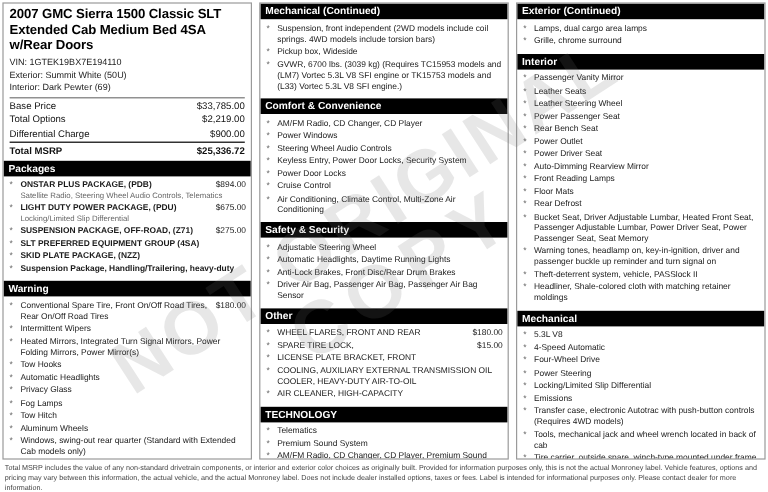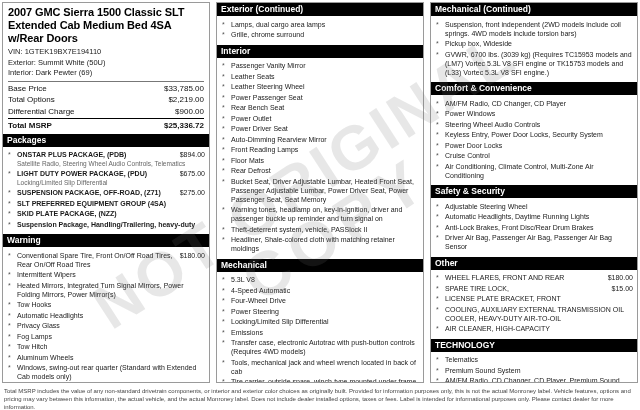--- a/index.html
+++ b/index.html
@@ -218,431 +218,431 @@
                   <span class="item-text">Moldings, bodyside (Moldings are bright)</span>
                 </div>
               </div>
             </div>
           </div>
         </div>
     </div>
 
     <div class="colbox">
       <div class="sections">
-          <div class="section-bar">Exterior (Continued)</div>
-          <div class="feature-list">
-            <div class="item">
-              <span class="bullet">*</span>
-              <div class="item-body">
-                <div class="item-main">
-                  <span class="item-text">Lamps, dual cargo area lamps</span>
-                </div>
-              </div>
-            </div>
-            <div class="item">
-              <span class="bullet">*</span>
-              <div class="item-body">
-                <div class="item-main">
-                  <span class="item-text">Grille, chrome surround</span>
-                </div>
-              </div>
-            </div>
-          </div>
-          <div class="section-bar">Interior</div>
-          <div class="feature-list">
-            <div class="item">
-              <span class="bullet">*</span>
-              <div class="item-body">
-                <div class="item-main">
-                  <span class="item-text">Passenger Vanity Mirror</span>
-                </div>
-              </div>
-            </div>
-            <div class="item">
-              <span class="bullet">*</span>
-              <div class="item-body">
-                <div class="item-main">
-                  <span class="item-text">Leather Seats</span>
-                </div>
-              </div>
-            </div>
-            <div class="item">
-              <span class="bullet">*</span>
-              <div class="item-body">
-                <div class="item-main">
-                  <span class="item-text">Leather Steering Wheel</span>
-                </div>
-              </div>
-            </div>
-            <div class="item">
-              <span class="bullet">*</span>
-              <div class="item-body">
-                <div class="item-main">
-                  <span class="item-text">Power Passenger Seat</span>
-                </div>
-              </div>
-            </div>
-            <div class="item">
-              <span class="bullet">*</span>
-              <div class="item-body">
-                <div class="item-main">
-                  <span class="item-text">Rear Bench Seat</span>
-                </div>
-              </div>
-            </div>
-            <div class="item">
-              <span class="bullet">*</span>
-              <div class="item-body">
-                <div class="item-main">
-                  <span class="item-text">Power Outlet</span>
-                </div>
-              </div>
-            </div>
-            <div class="item">
-              <span class="bullet">*</span>
-              <div class="item-body">
-                <div class="item-main">
-                  <span class="item-text">Power Driver Seat</span>
-                </div>
-              </div>
-            </div>
-            <div class="item">
-              <span class="bullet">*</span>
-              <div class="item-body">
-                <div class="item-main">
-                  <span class="item-text">Auto-Dimming Rearview Mirror</span>
-                </div>
-              </div>
-            </div>
-            <div class="item">
-              <span class="bullet">*</span>
-              <div class="item-body">
-                <div class="item-main">
-                  <span class="item-text">Front Reading Lamps</span>
-                </div>
-              </div>
-            </div>
-            <div class="item">
-              <span class="bullet">*</span>
-              <div class="item-body">
-                <div class="item-main">
-                  <span class="item-text">Floor Mats</span>
-                </div>
-              </div>
-            </div>
-            <div class="item">
-              <span class="bullet">*</span>
-              <div class="item-body">
-                <div class="item-main">
-                  <span class="item-text">Rear Defrost</span>
-                </div>
-              </div>
-            </div>
-            <div class="item">
-              <span class="bullet">*</span>
-              <div class="item-body">
-                <div class="item-main">
-                  <span class="item-text">Bucket Seat, Driver Adjustable Lumbar, Heated Front Seat, Passenger Adjustable Lumbar, Power Driver Seat, Power Passenger Seat, Seat Memory</span>
-                </div>
-              </div>
-            </div>
-            <div class="item">
-              <span class="bullet">*</span>
-              <div class="item-body">
-                <div class="item-main">
-                  <span class="item-text">Warning tones, headlamp on, key-in-ignition, driver and passenger buckle up reminder and turn signal on</span>
-                </div>
-              </div>
-            </div>
-            <div class="item">
-              <span class="bullet">*</span>
-              <div class="item-body">
-                <div class="item-main">
-                  <span class="item-text">Theft-deterrent system, vehicle, PASSlock II</span>
-                </div>
-              </div>
-            </div>
-            <div class="item">
-              <span class="bullet">*</span>
-              <div class="item-body">
-                <div class="item-main">
-                  <span class="item-text">Headliner, Shale-colored cloth with matching retainer moldings</span>
-                </div>
-              </div>
-            </div>
-          </div>
-          <div class="section-bar">Mechanical</div>
-          <div class="feature-list">
-            <div class="item">
-              <span class="bullet">*</span>
-              <div class="item-body">
-                <div class="item-main">
-                  <span class="item-text">5.3L V8</span>
-                </div>
-              </div>
-            </div>
-            <div class="item">
-              <span class="bullet">*</span>
-              <div class="item-body">
-                <div class="item-main">
-                  <span class="item-text">4-Speed Automatic</span>
-                </div>
-              </div>
-            </div>
-            <div class="item">
-              <span class="bullet">*</span>
-              <div class="item-body">
-                <div class="item-main">
-                  <span class="item-text">Four-Wheel Drive</span>
-                </div>
-              </div>
-            </div>
-            <div class="item">
-              <span class="bullet">*</span>
-              <div class="item-body">
-                <div class="item-main">
-                  <span class="item-text">Power Steering</span>
-                </div>
-              </div>
-            </div>
-            <div class="item">
-              <span class="bullet">*</span>
-              <div class="item-body">
-                <div class="item-main">
-                  <span class="item-text">Locking/Limited Slip Differential</span>
-                </div>
-              </div>
-            </div>
-            <div class="item">
-              <span class="bullet">*</span>
-              <div class="item-body">
-                <div class="item-main">
-                  <span class="item-text">Emissions</span>
-                </div>
-              </div>
-            </div>
-            <div class="item">
-              <span class="bullet">*</span>
-              <div class="item-body">
-                <div class="item-main">
-                  <span class="item-text">Transfer case, electronic Autotrac with push-button controls (Requires 4WD models)</span>
-                </div>
-              </div>
-            </div>
-            <div class="item">
-              <span class="bullet">*</span>
-              <div class="item-body">
-                <div class="item-main">
-                  <span class="item-text">Tools, mechanical jack and wheel wrench located in back of cab</span>
-                </div>
-              </div>
-            </div>
-            <div class="item">
-              <span class="bullet">*</span>
-              <div class="item-body">
-                <div class="item-main">
-                  <span class="item-text">Tire carrier, outside spare, winch-type mounted under frame at rear</span>
+          <div class="section-bar">Mechanical (Continued)</div>
+          <div class="feature-list">
+            <div class="item">
+              <span class="bullet">*</span>
+              <div class="item-body">
+                <div class="item-main">
+                  <span class="item-text">Suspension, front independent (2WD models include coil springs. 4WD models include torsion bars)</span>
+                </div>
+              </div>
+            </div>
+            <div class="item">
+              <span class="bullet">*</span>
+              <div class="item-body">
+                <div class="item-main">
+                  <span class="item-text">Pickup box, Wideside</span>
+                </div>
+              </div>
+            </div>
+            <div class="item">
+              <span class="bullet">*</span>
+              <div class="item-body">
+                <div class="item-main">
+                  <span class="item-text">GVWR, 6700 lbs. (3039 kg) (Requires TC15953 models and (LM7) Vortec 5.3L V8 SFI engine or TK15753 models and (L33) Vortec 5.3L V8 SFI engine.)</span>
+                </div>
+              </div>
+            </div>
+          </div>
+          <div class="section-bar">Comfort &amp; Convenience</div>
+          <div class="feature-list">
+            <div class="item">
+              <span class="bullet">*</span>
+              <div class="item-body">
+                <div class="item-main">
+                  <span class="item-text">AM/FM Radio, CD Changer, CD Player</span>
+                </div>
+              </div>
+            </div>
+            <div class="item">
+              <span class="bullet">*</span>
+              <div class="item-body">
+                <div class="item-main">
+                  <span class="item-text">Power Windows</span>
+                </div>
+              </div>
+            </div>
+            <div class="item">
+              <span class="bullet">*</span>
+              <div class="item-body">
+                <div class="item-main">
+                  <span class="item-text">Steering Wheel Audio Controls</span>
+                </div>
+              </div>
+            </div>
+            <div class="item">
+              <span class="bullet">*</span>
+              <div class="item-body">
+                <div class="item-main">
+                  <span class="item-text">Keyless Entry, Power Door Locks, Security System</span>
+                </div>
+              </div>
+            </div>
+            <div class="item">
+              <span class="bullet">*</span>
+              <div class="item-body">
+                <div class="item-main">
+                  <span class="item-text">Power Door Locks</span>
+                </div>
+              </div>
+            </div>
+            <div class="item">
+              <span class="bullet">*</span>
+              <div class="item-body">
+                <div class="item-main">
+                  <span class="item-text">Cruise Control</span>
+                </div>
+              </div>
+            </div>
+            <div class="item">
+              <span class="bullet">*</span>
+              <div class="item-body">
+                <div class="item-main">
+                  <span class="item-text">Air Conditioning, Climate Control, Multi-Zone Air Conditioning</span>
+                </div>
+              </div>
+            </div>
+          </div>
+          <div class="section-bar">Safety &amp; Security</div>
+          <div class="feature-list">
+            <div class="item">
+              <span class="bullet">*</span>
+              <div class="item-body">
+                <div class="item-main">
+                  <span class="item-text">Adjustable Steering Wheel</span>
+                </div>
+              </div>
+            </div>
+            <div class="item">
+              <span class="bullet">*</span>
+              <div class="item-body">
+                <div class="item-main">
+                  <span class="item-text">Automatic Headlights, Daytime Running Lights</span>
+                </div>
+              </div>
+            </div>
+            <div class="item">
+              <span class="bullet">*</span>
+              <div class="item-body">
+                <div class="item-main">
+                  <span class="item-text">Anti-Lock Brakes, Front Disc/Rear Drum Brakes</span>
+                </div>
+              </div>
+            </div>
+            <div class="item">
+              <span class="bullet">*</span>
+              <div class="item-body">
+                <div class="item-main">
+                  <span class="item-text">Driver Air Bag, Passenger Air Bag, Passenger Air Bag Sensor</span>
+                </div>
+              </div>
+            </div>
+          </div>
+          <div class="section-bar">Other</div>
+          <div class="feature-list">
+            <div class="item">
+              <span class="bullet">*</span>
+              <div class="item-body">
+                <div class="item-main">
+                  <span class="item-text">WHEEL FLARES, FRONT AND REAR</span>
+                  <span class="item-price">$180.00</span>
+                </div>
+              </div>
+            </div>
+            <div class="item">
+              <span class="bullet">*</span>
+              <div class="item-body">
+                <div class="item-main">
+                  <span class="item-text">SPARE TIRE LOCK,</span>
+                  <span class="item-price">$15.00</span>
+                </div>
+              </div>
+            </div>
+            <div class="item">
+              <span class="bullet">*</span>
+              <div class="item-body">
+                <div class="item-main">
+                  <span class="item-text">LICENSE PLATE BRACKET, FRONT</span>
+                </div>
+              </div>
+            </div>
+            <div class="item">
+              <span class="bullet">*</span>
+              <div class="item-body">
+                <div class="item-main">
+                  <span class="item-text">COOLING, AUXILIARY EXTERNAL TRANSMISSION OIL COOLER, HEAVY-DUTY AIR-TO-OIL</span>
+                </div>
+              </div>
+            </div>
+            <div class="item">
+              <span class="bullet">*</span>
+              <div class="item-body">
+                <div class="item-main">
+                  <span class="item-text">AIR CLEANER, HIGH-CAPACITY</span>
+                </div>
+              </div>
+            </div>
+          </div>
+          <div class="section-bar">TECHNOLOGY</div>
+          <div class="feature-list">
+            <div class="item">
+              <span class="bullet">*</span>
+              <div class="item-body">
+                <div class="item-main">
+                  <span class="item-text">Telematics</span>
+                </div>
+              </div>
+            </div>
+            <div class="item">
+              <span class="bullet">*</span>
+              <div class="item-body">
+                <div class="item-main">
+                  <span class="item-text">Premium Sound System</span>
+                </div>
+              </div>
+            </div>
+            <div class="item">
+              <span class="bullet">*</span>
+              <div class="item-body">
+                <div class="item-main">
+                  <span class="item-text">AM/FM Radio, CD Changer, CD Player, Premium Sound System</span>
                 </div>
               </div>
             </div>
           </div>
         </div>
     </div>
 
     <div class="colbox">
       <div class="sections">
-          <div class="section-bar">Mechanical (Continued)</div>
-          <div class="feature-list">
-            <div class="item">
-              <span class="bullet">*</span>
-              <div class="item-body">
-                <div class="item-main">
-                  <span class="item-text">Suspension, front independent (2WD models include coil springs. 4WD models include torsion bars)</span>
-                </div>
-              </div>
-            </div>
-            <div class="item">
-              <span class="bullet">*</span>
-              <div class="item-body">
-                <div class="item-main">
-                  <span class="item-text">Pickup box, Wideside</span>
-                </div>
-              </div>
-            </div>
-            <div class="item">
-              <span class="bullet">*</span>
-              <div class="item-body">
-                <div class="item-main">
-                  <span class="item-text">GVWR, 6700 lbs. (3039 kg) (Requires TC15953 models and (LM7) Vortec 5.3L V8 SFI engine or TK15753 models and (L33) Vortec 5.3L V8 SFI engine.)</span>
-                </div>
-              </div>
-            </div>
-          </div>
-          <div class="section-bar">Comfort &amp; Convenience</div>
-          <div class="feature-list">
-            <div class="item">
-              <span class="bullet">*</span>
-              <div class="item-body">
-                <div class="item-main">
-                  <span class="item-text">AM/FM Radio, CD Changer, CD Player</span>
-                </div>
-              </div>
-            </div>
-            <div class="item">
-              <span class="bullet">*</span>
-              <div class="item-body">
-                <div class="item-main">
-                  <span class="item-text">Power Windows</span>
-                </div>
-              </div>
-            </div>
-            <div class="item">
-              <span class="bullet">*</span>
-              <div class="item-body">
-                <div class="item-main">
-                  <span class="item-text">Steering Wheel Audio Controls</span>
-                </div>
-              </div>
-            </div>
-            <div class="item">
-              <span class="bullet">*</span>
-              <div class="item-body">
-                <div class="item-main">
-                  <span class="item-text">Keyless Entry, Power Door Locks, Security System</span>
-                </div>
-              </div>
-            </div>
-            <div class="item">
-              <span class="bullet">*</span>
-              <div class="item-body">
-                <div class="item-main">
-                  <span class="item-text">Power Door Locks</span>
-                </div>
-              </div>
-            </div>
-            <div class="item">
-              <span class="bullet">*</span>
-              <div class="item-body">
-                <div class="item-main">
-                  <span class="item-text">Cruise Control</span>
-                </div>
-              </div>
-            </div>
-            <div class="item">
-              <span class="bullet">*</span>
-              <div class="item-body">
-                <div class="item-main">
-                  <span class="item-text">Air Conditioning, Climate Control, Multi-Zone Air Conditioning</span>
-                </div>
-              </div>
-            </div>
-          </div>
-          <div class="section-bar">Safety &amp; Security</div>
-          <div class="feature-list">
-            <div class="item">
-              <span class="bullet">*</span>
-              <div class="item-body">
-                <div class="item-main">
-                  <span class="item-text">Adjustable Steering Wheel</span>
-                </div>
-              </div>
-            </div>
-            <div class="item">
-              <span class="bullet">*</span>
-              <div class="item-body">
-                <div class="item-main">
-                  <span class="item-text">Automatic Headlights, Daytime Running Lights</span>
-                </div>
-              </div>
-            </div>
-            <div class="item">
-              <span class="bullet">*</span>
-              <div class="item-body">
-                <div class="item-main">
-                  <span class="item-text">Anti-Lock Brakes, Front Disc/Rear Drum Brakes</span>
-                </div>
-              </div>
-            </div>
-            <div class="item">
-              <span class="bullet">*</span>
-              <div class="item-body">
-                <div class="item-main">
-                  <span class="item-text">Driver Air Bag, Passenger Air Bag, Passenger Air Bag Sensor</span>
-                </div>
-              </div>
-            </div>
-          </div>
-          <div class="section-bar">Other</div>
-          <div class="feature-list">
-            <div class="item">
-              <span class="bullet">*</span>
-              <div class="item-body">
-                <div class="item-main">
-                  <span class="item-text">WHEEL FLARES, FRONT AND REAR</span>
-                  <span class="item-price">$180.00</span>
-                </div>
-              </div>
-            </div>
-            <div class="item">
-              <span class="bullet">*</span>
-              <div class="item-body">
-                <div class="item-main">
-                  <span class="item-text">SPARE TIRE LOCK,</span>
-                  <span class="item-price">$15.00</span>
-                </div>
-              </div>
-            </div>
-            <div class="item">
-              <span class="bullet">*</span>
-              <div class="item-body">
-                <div class="item-main">
-                  <span class="item-text">LICENSE PLATE BRACKET, FRONT</span>
-                </div>
-              </div>
-            </div>
-            <div class="item">
-              <span class="bullet">*</span>
-              <div class="item-body">
-                <div class="item-main">
-                  <span class="item-text">COOLING, AUXILIARY EXTERNAL TRANSMISSION OIL COOLER, HEAVY-DUTY AIR-TO-OIL</span>
-                </div>
-              </div>
-            </div>
-            <div class="item">
-              <span class="bullet">*</span>
-              <div class="item-body">
-                <div class="item-main">
-                  <span class="item-text">AIR CLEANER, HIGH-CAPACITY</span>
-                </div>
-              </div>
-            </div>
-          </div>
-          <div class="section-bar">TECHNOLOGY</div>
-          <div class="feature-list">
-            <div class="item">
-              <span class="bullet">*</span>
-              <div class="item-body">
-                <div class="item-main">
-                  <span class="item-text">Telematics</span>
-                </div>
-              </div>
-            </div>
-            <div class="item">
-              <span class="bullet">*</span>
-              <div class="item-body">
-                <div class="item-main">
-                  <span class="item-text">Premium Sound System</span>
-                </div>
-              </div>
-            </div>
-            <div class="item">
-              <span class="bullet">*</span>
-              <div class="item-body">
-                <div class="item-main">
-                  <span class="item-text">AM/FM Radio, CD Changer, CD Player, Premium Sound System</span>
+          <div class="section-bar">Exterior (Continued)</div>
+          <div class="feature-list">
+            <div class="item">
+              <span class="bullet">*</span>
+              <div class="item-body">
+                <div class="item-main">
+                  <span class="item-text">Lamps, dual cargo area lamps</span>
+                </div>
+              </div>
+            </div>
+            <div class="item">
+              <span class="bullet">*</span>
+              <div class="item-body">
+                <div class="item-main">
+                  <span class="item-text">Grille, chrome surround</span>
+                </div>
+              </div>
+            </div>
+          </div>
+          <div class="section-bar">Interior</div>
+          <div class="feature-list">
+            <div class="item">
+              <span class="bullet">*</span>
+              <div class="item-body">
+                <div class="item-main">
+                  <span class="item-text">Passenger Vanity Mirror</span>
+                </div>
+              </div>
+            </div>
+            <div class="item">
+              <span class="bullet">*</span>
+              <div class="item-body">
+                <div class="item-main">
+                  <span class="item-text">Leather Seats</span>
+                </div>
+              </div>
+            </div>
+            <div class="item">
+              <span class="bullet">*</span>
+              <div class="item-body">
+                <div class="item-main">
+                  <span class="item-text">Leather Steering Wheel</span>
+                </div>
+              </div>
+            </div>
+            <div class="item">
+              <span class="bullet">*</span>
+              <div class="item-body">
+                <div class="item-main">
+                  <span class="item-text">Power Passenger Seat</span>
+                </div>
+              </div>
+            </div>
+            <div class="item">
+              <span class="bullet">*</span>
+              <div class="item-body">
+                <div class="item-main">
+                  <span class="item-text">Rear Bench Seat</span>
+                </div>
+              </div>
+            </div>
+            <div class="item">
+              <span class="bullet">*</span>
+              <div class="item-body">
+                <div class="item-main">
+                  <span class="item-text">Power Outlet</span>
+                </div>
+              </div>
+            </div>
+            <div class="item">
+              <span class="bullet">*</span>
+              <div class="item-body">
+                <div class="item-main">
+                  <span class="item-text">Power Driver Seat</span>
+                </div>
+              </div>
+            </div>
+            <div class="item">
+              <span class="bullet">*</span>
+              <div class="item-body">
+                <div class="item-main">
+                  <span class="item-text">Auto-Dimming Rearview Mirror</span>
+                </div>
+              </div>
+            </div>
+            <div class="item">
+              <span class="bullet">*</span>
+              <div class="item-body">
+                <div class="item-main">
+                  <span class="item-text">Front Reading Lamps</span>
+                </div>
+              </div>
+            </div>
+            <div class="item">
+              <span class="bullet">*</span>
+              <div class="item-body">
+                <div class="item-main">
+                  <span class="item-text">Floor Mats</span>
+                </div>
+              </div>
+            </div>
+            <div class="item">
+              <span class="bullet">*</span>
+              <div class="item-body">
+                <div class="item-main">
+                  <span class="item-text">Rear Defrost</span>
+                </div>
+              </div>
+            </div>
+            <div class="item">
+              <span class="bullet">*</span>
+              <div class="item-body">
+                <div class="item-main">
+                  <span class="item-text">Bucket Seat, Driver Adjustable Lumbar, Heated Front Seat, Passenger Adjustable Lumbar, Power Driver Seat, Power Passenger Seat, Seat Memory</span>
+                </div>
+              </div>
+            </div>
+            <div class="item">
+              <span class="bullet">*</span>
+              <div class="item-body">
+                <div class="item-main">
+                  <span class="item-text">Warning tones, headlamp on, key-in-ignition, driver and passenger buckle up reminder and turn signal on</span>
+                </div>
+              </div>
+            </div>
+            <div class="item">
+              <span class="bullet">*</span>
+              <div class="item-body">
+                <div class="item-main">
+                  <span class="item-text">Theft-deterrent system, vehicle, PASSlock II</span>
+                </div>
+              </div>
+            </div>
+            <div class="item">
+              <span class="bullet">*</span>
+              <div class="item-body">
+                <div class="item-main">
+                  <span class="item-text">Headliner, Shale-colored cloth with matching retainer moldings</span>
+                </div>
+              </div>
+            </div>
+          </div>
+          <div class="section-bar">Mechanical</div>
+          <div class="feature-list">
+            <div class="item">
+              <span class="bullet">*</span>
+              <div class="item-body">
+                <div class="item-main">
+                  <span class="item-text">5.3L V8</span>
+                </div>
+              </div>
+            </div>
+            <div class="item">
+              <span class="bullet">*</span>
+              <div class="item-body">
+                <div class="item-main">
+                  <span class="item-text">4-Speed Automatic</span>
+                </div>
+              </div>
+            </div>
+            <div class="item">
+              <span class="bullet">*</span>
+              <div class="item-body">
+                <div class="item-main">
+                  <span class="item-text">Four-Wheel Drive</span>
+                </div>
+              </div>
+            </div>
+            <div class="item">
+              <span class="bullet">*</span>
+              <div class="item-body">
+                <div class="item-main">
+                  <span class="item-text">Power Steering</span>
+                </div>
+              </div>
+            </div>
+            <div class="item">
+              <span class="bullet">*</span>
+              <div class="item-body">
+                <div class="item-main">
+                  <span class="item-text">Locking/Limited Slip Differential</span>
+                </div>
+              </div>
+            </div>
+            <div class="item">
+              <span class="bullet">*</span>
+              <div class="item-body">
+                <div class="item-main">
+                  <span class="item-text">Emissions</span>
+                </div>
+              </div>
+            </div>
+            <div class="item">
+              <span class="bullet">*</span>
+              <div class="item-body">
+                <div class="item-main">
+                  <span class="item-text">Transfer case, electronic Autotrac with push-button controls (Requires 4WD models)</span>
+                </div>
+              </div>
+            </div>
+            <div class="item">
+              <span class="bullet">*</span>
+              <div class="item-body">
+                <div class="item-main">
+                  <span class="item-text">Tools, mechanical jack and wheel wrench located in back of cab</span>
+                </div>
+              </div>
+            </div>
+            <div class="item">
+              <span class="bullet">*</span>
+              <div class="item-body">
+                <div class="item-main">
+                  <span class="item-text">Tire carrier, outside spare, winch-type mounted under frame at rear</span>
                 </div>
               </div>
             </div>
           </div>
         </div>
     </div>
 
   </div>
 
   <div class="watermark">

